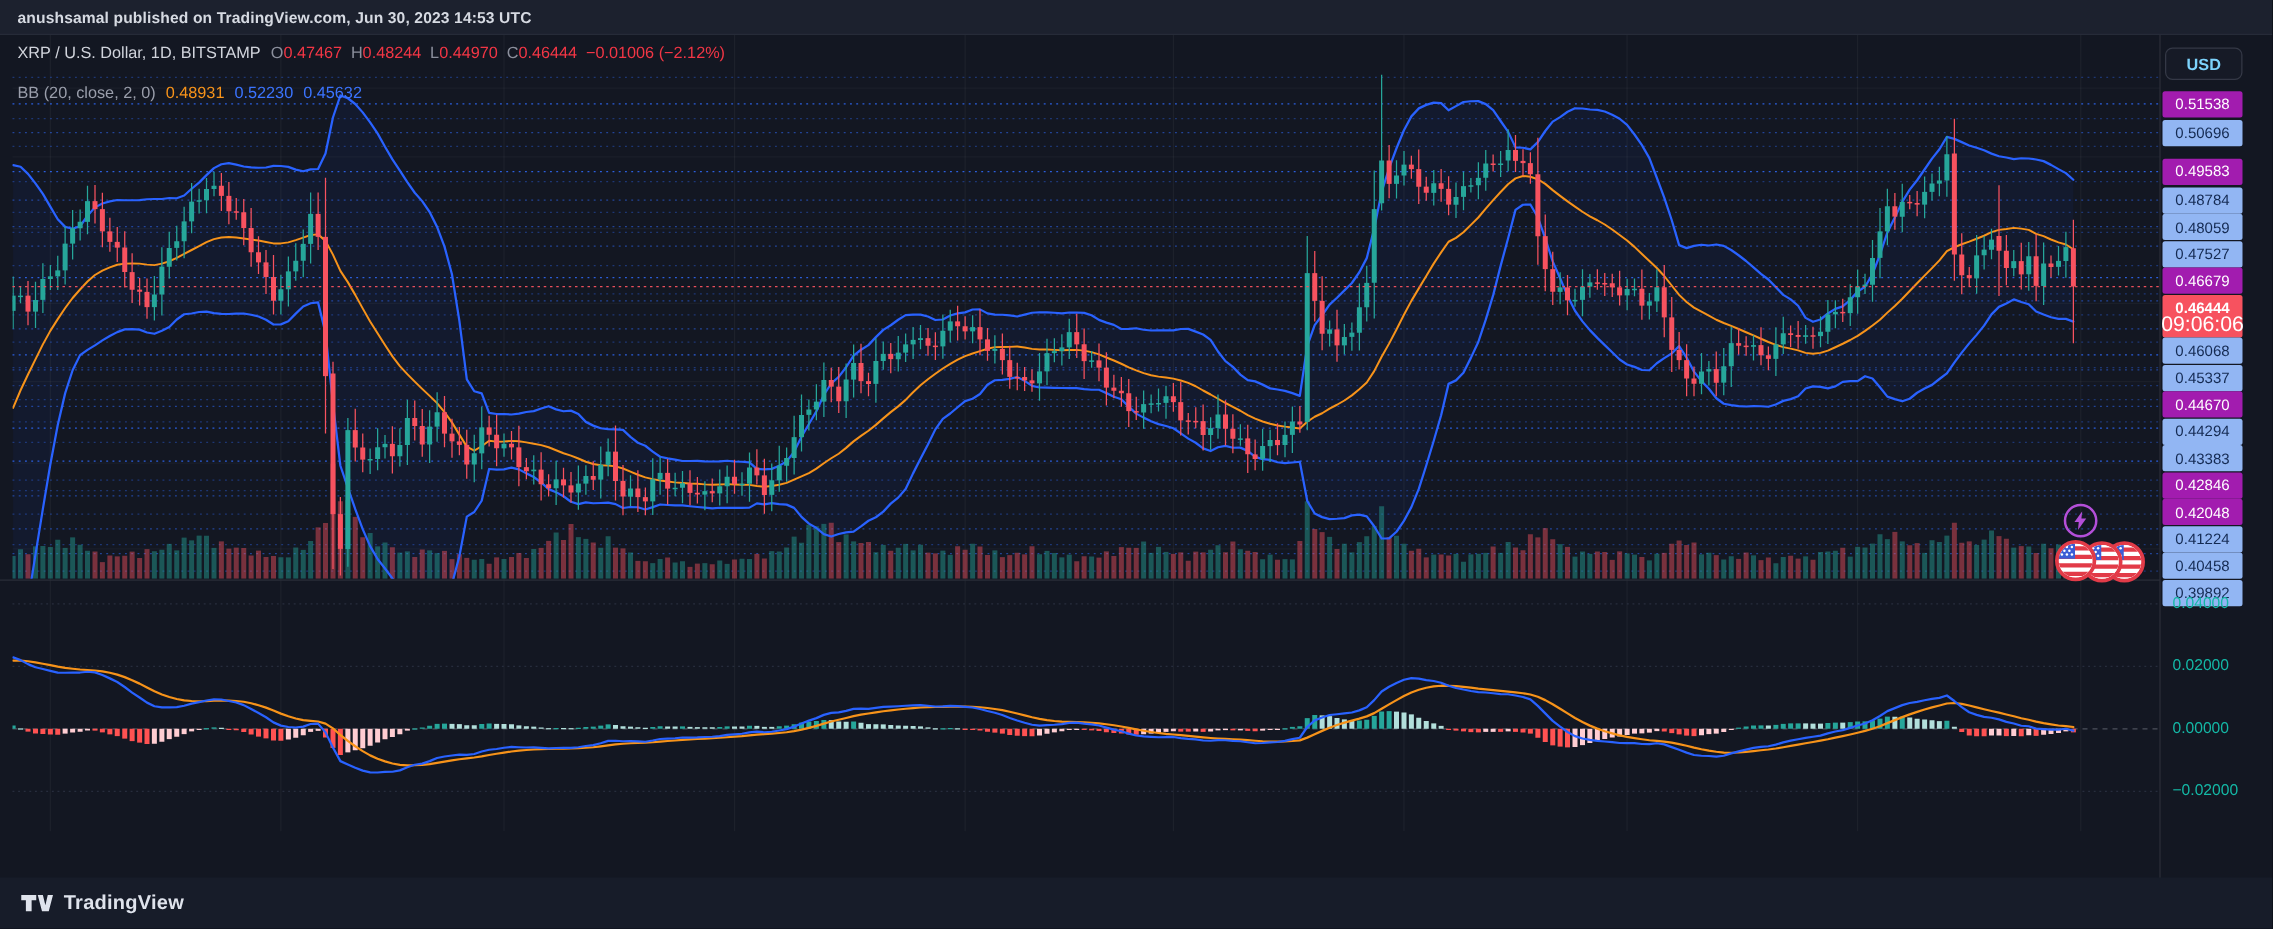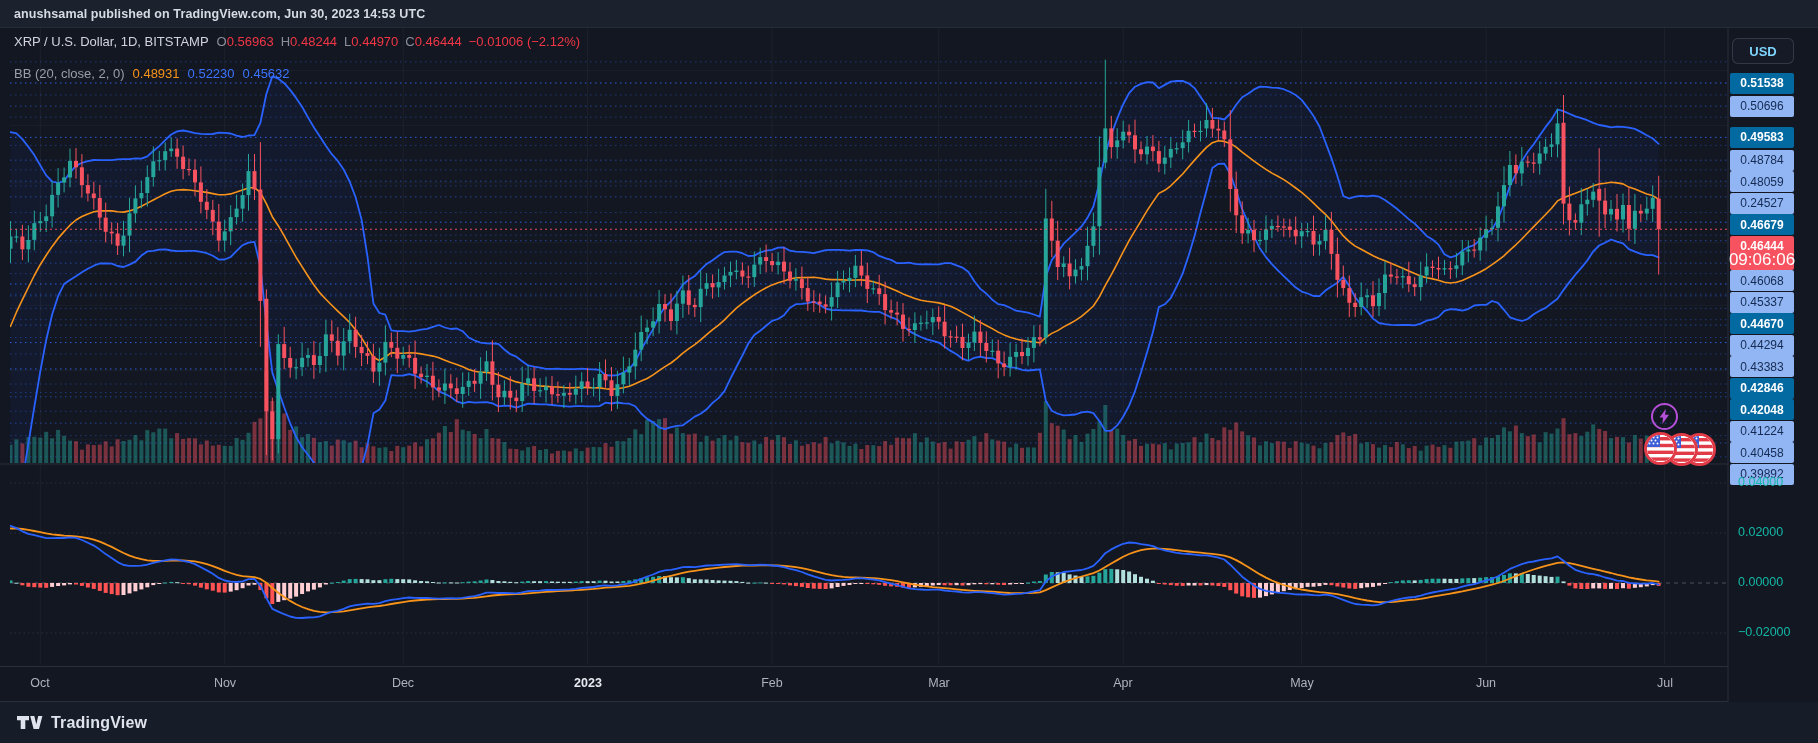--- a/index.html
+++ b/index.html
@@ -15,21 +15,21 @@
   .lg-grey{color:#9a9eab;}
   .lg-red{color:#f23645;}
   .lg-blue{color:#3b74ff;}
   .lg-orange{color:#f7931a;}
   .ohlc{display:flex;gap:7px;}
   .ohlc .k{color:#8b8f9c;}
   #pricescale-labels{left:1729px;top:28px;width:89px;height:638px;}
   .plabel{position:absolute;left:1px;width:64px;height:21px;border-radius:2px;display:flex;align-items:center;
           justify-content:center;font-size:12px;font-variant-numeric:tabular-nums;}
   .plabel.light{background:#92b6f3;color:#142a52;}
-  .plabel.dark{background:#0369a1;color:#ffffff;font-weight:bold;}
+  .plabel.dark{background:#a21caf;color:#ffffff;font-weight:normal;}
   .plabel.red{background:#f7525f;color:#fff;font-weight:bold;height:34px;flex-direction:column;line-height:14px;}
   .plabel.red .cd{font-size:17px;font-weight:normal;}
   #usd-btn{left:1732px;top:38px;width:62px;height:26px;border:1px solid #50556388;border-radius:6px;
            background:#161b27ee;color:#7dd3fc;font-size:13px;font-weight:bold;display:flex;align-items:center;
            justify-content:center;z-index:30;}
   .mlabel{position:absolute;left:9px;color:#14b8a6;font-size:12.5px;font-variant-numeric:tabular-nums;}
   #timeaxis{left:0;top:666px;width:1728px;height:36px;border-top:1px solid #2a2e39;border-bottom:1px solid #2a2e39;}
   .tlabel{position:absolute;top:9px;transform:translateX(-50%);font-size:12.5px;color:#aeb2bc;}
   .tlabel.bold{color:#e8eaf0;font-weight:bold;}
   #footer{left:0;top:702px;width:1818px;height:41px;background:#171c29;display:flex;align-items:center;
@@ -968,21 +968,21 @@
         <rect x="1656.7" y="555.0" width="4" height="2.9" fill="#ff5252"></rect>
       </g>
       <polyline points="10.5,500.5 16.45,500.4 22.4,501.0 28.35,501.9 34.3,503.0 40.25,504.1 46.2,505.3 52.15,506.3 58.1,507.0 64.05000000000001,507.6 70,508.0 75.95,508.4 81.9,509.1 87.85000000000001,510.2 93.8,511.7 99.75,513.7 105.7,516.2 111.65,518.9 117.60000000000001,522.0 123.55,525.0 129.5,527.6 135.45,529.6 141.4,531.2 147.35,532.3 153.3,532.8 159.25,533.0 165.20000000000002,532.9 171.15,532.6 177.1,532.4 183.05,532.5 189,532.8 194.95000000000002,533.4 200.9,534.6 206.85,536.2 212.8,538.1 218.75,540.4 224.70000000000002,542.9 230.65,545.0 236.6,546.8 242.55,548.1 248.5,548.7 254.45000000000002,549.2 260.4,550.9 266.35,554.7 272.3,560.0 278.25,564.7 284.2,569.0 290.15000000000003,572.9 296.1,576.3 302.05,579.0 308,581.1 313.95,582.8 319.90000000000003,583.9 325.85,584.3 331.8,584.2 337.75,583.9 343.7,583.3 349.65000000000003,582.3 355.6,581.3 361.55,580.3 367.5,579.4 373.45,578.7 379.40000000000003,578.0 385.35,577.1 391.3,576.0 397.25,575.0 403.2,574.1 409.15000000000003,573.2 415.1,572.5 421.05,572.0 427,571.6 432.95,571.3 438.90000000000003,571.2 444.85,571.0 450.8,570.9 456.75,570.8 462.7,570.6 468.65000000000003,570.2 474.6,569.8 480.55,569.1 486.5,568.3 492.45,567.5 498.40000000000003,567.0 504.35,566.6 510.3,566.3 516.25,566.1 522.2,565.8 528.15,565.3 534.1,564.8 540.0500000000001,564.4 546,563.9 551.95,563.5 557.9,563.2 563.85,562.9 569.8000000000001,562.6 575.75,562.2 581.7,561.8 587.65,561.3 593.6,560.9 599.5500000000001,560.3 605.5,559.7 611.45,559.3 617.4,558.9 623.35,558.4 629.3000000000001,557.8 635.25,556.9 641.2,555.7 647.15,554.3 653.1,552.7 659.0500000000001,550.9 665,549.2 670.95,547.8 676.9,546.4 682.85,544.9 688.8000000000001,543.7 694.75,542.8 700.7,541.9 706.65,541.0 712.6,540.3 718.5500000000001,539.6 724.5,539.0 730.45,538.5 736.4,538.0 742.35,537.7 748.3000000000001,537.6 754.25,537.5 760.2,537.4 766.15,537.3 772.1,537.3 778.0500000000001,537.4 784,537.8 789.95,538.4 795.9,539.2 801.85,540.1 807.8000000000001,541.4 813.75,542.8 819.7,544.3 825.65,545.8 831.6,547.1 837.5500000000001,548.1 843.5,548.8 849.45,549.3 855.4,549.5 861.35,549.6 867.3000000000001,549.9 873.25,550.2 879.2,550.7 885.15,551.4 891.1,552.2 897.0500000000001,553.2 903,554.3 908.95,555.5 914.9,556.6 920.85,557.6 926.8000000000001,558.4 932.75,559.1 938.7,559.6 944.65,560.1 950.6,560.7 956.5500000000001,561.3 962.5,561.9 968.45,562.4 974.4,562.8 980.35,563.1 986.3000000000001,563.4 992.25,563.7 998.2,564.1 1004.15,564.6 1010.1,565.0 1016.0500000000001,565.2 1022,565.2 1027.95,565.1 1033.9,564.8 1039.8500000000001,564.3 1045.8,562.1 1051.75,559.4 1057.7,556.7 1063.65,554.2 1069.6000000000001,552.0 1075.55,550.1 1081.5,548.5 1087.45,546.9 1093.4,545.1 1099.3500000000001,542.5 1105.3,539.0 1111.25,535.5 1117.2,532.1 1123.15,528.8 1129.1000000000001,526.0 1135.05,523.8 1141,522.2 1146.95,521.1 1152.9,520.6 1158.8500000000001,520.6 1164.8,520.9 1170.75,521.5 1176.7,522.1 1182.65,522.9 1188.6000000000001,523.5 1194.55,524.1 1200.5,524.7 1206.45,525.3 1212.4,525.9 1218.3500000000001,526.6 1224.3,527.6 1230.25,529.4 1236.2,532.1 1242.15,535.4 1248.1000000000001,539.0 1254.05,542.7 1260,546.4 1265.95,549.6 1271.9,552.5 1277.8500000000001,554.9 1283.8,557.0 1289.75,558.7 1295.7,560.3 1301.65,561.5 1307.6000000000001,562.5 1313.55,563.4 1319.5,564.2 1325.45,564.7 1331.4,565.3 1337.3500000000001,566.1 1343.3,567.3 1349.25,568.6 1355.2,570.1 1361.15,571.4 1367.1000000000001,572.5 1373.05,573.4 1379,574.1 1384.95,574.2 1390.9,574.0 1396.8500000000001,573.5 1402.8,572.9 1408.75,572.2 1414.7,571.6 1420.65,570.8 1426.6000000000001,569.8 1432.55,568.7 1438.5,567.7 1444.45,566.6 1450.4,565.6 1456.3500000000001,564.5 1462.3,563.4 1468.25,562.1 1474.2,560.9 1480.15,559.6 1486.1000000000001,558.2 1492.05,556.7 1498,555.0 1503.95,553.0 1509.9,550.5 1515.8500000000001,548.1 1521.8,545.7 1527.75,543.5 1533.7,541.5 1539.65,539.6 1545.6000000000001,537.9 1551.55,536.4 1557.5,534.8 1563.45,534.4 1569.4,535.1 1575.3500000000001,536.4 1581.3,537.9 1587.25,539.4 1593.2,540.8 1599.15,542.1 1605.1000000000001,543.6 1611.05,545.0 1617,546.6 1622.95,547.8 1628.9,549.3 1634.8500000000001,550.5 1640.8,551.5 1646.75,552.4 1652.7,552.9 1658.65,553.6 " fill="none" stroke="#f7931a" stroke-width="1.8" stroke-linejoin="round" stroke-linecap="round" clip-path="url(#cpM)"></polyline>
       <polyline points="10.5,497.9 16.45,500.1 22.4,503.3 28.35,505.8 34.3,507.2 40.25,508.7 46.2,510.1 52.15,510.2 58.1,510.0 64.05000000000001,510.0 70,509.4 75.95,509.9 81.9,512.0 87.85000000000001,514.7 93.8,517.6 99.75,521.6 105.7,526.1 111.65,530.0 117.60000000000001,534.1 123.55,537.0 129.5,537.9 135.45,537.9 141.4,537.7 147.35,536.6 153.3,534.9 159.25,533.7 165.20000000000002,532.4 171.15,531.5 177.1,531.6 183.05,532.8 189,534.0 194.95000000000002,536.1 200.9,539.2 206.85,542.4 212.8,545.8 218.75,549.9 224.70000000000002,552.5 230.65,553.6 236.6,554.0 242.55,553.3 248.5,551.2 254.45000000000002,550.9 260.4,557.9 266.35,570.0 272.3,580.9 278.25,583.6 284.2,586.2 290.15000000000003,588.5 296.1,589.9 302.05,590.0 308,589.5 313.95,589.4 319.90000000000003,588.3 325.85,585.8 331.8,583.8 337.75,582.9 343.7,580.9 349.65000000000003,578.4 355.6,577.2 361.55,576.4 367.5,575.7 373.45,575.9 379.40000000000003,575.2 385.35,573.2 391.3,571.8 397.25,571.2 403.2,570.2 409.15000000000003,569.5 415.1,569.8 421.05,570.0 427,569.9 432.95,570.3 438.90000000000003,570.7 444.85,570.4 450.8,570.2 456.75,570.3 462.7,569.8 468.65000000000003,568.8 474.6,568.1 480.55,566.6 486.5,564.7 492.45,564.6 498.40000000000003,565.0 504.35,564.9 510.3,565.1 516.25,565.4 522.2,564.4 528.15,563.2 534.1,562.9 540.0500000000001,562.6 546,562.0 551.95,562.0 557.9,561.9 563.85,561.6 569.8000000000001,561.4 575.75,560.9 581.7,559.9 587.65,559.5 593.6,559.0 599.5500000000001,557.9 605.5,557.3 611.45,557.8 617.4,557.4 623.35,556.4 629.3000000000001,555.3 635.25,553.3 641.2,550.8 647.15,548.5 653.1,546.5 659.0500000000001,543.9 665,542.3 670.95,541.9 676.9,540.7 682.85,539.1 688.8000000000001,538.9 694.75,539.1 700.7,538.3 706.65,537.5 712.6,537.3 718.5500000000001,537.0 724.5,536.6 730.45,536.3 736.4,536.1 742.35,536.6 748.3000000000001,537.2 754.25,537.1 760.2,536.7 766.15,536.9 772.1,537.5 778.0500000000001,538.0 784,539.2 789.95,540.8 795.9,542.2 801.85,544.0 807.8000000000001,546.4 813.75,548.4 819.7,550.2 825.65,551.8 831.6,552.5 837.5500000000001,552.1 843.5,551.8 849.45,551.3 855.4,550.3 861.35,550.1 867.3000000000001,550.9 873.25,551.5 879.2,552.4 885.15,554.1 891.1,555.7 897.0500000000001,557.0 903,558.9 908.95,560.4 914.9,561.1 920.85,561.5 926.8000000000001,561.8 932.75,561.6 938.7,561.6 944.65,562.5 950.6,563.1 956.5500000000001,563.5 962.5,564.4 968.45,564.6 974.4,564.1 980.35,564.2 986.3000000000001,564.7 992.25,565.0 998.2,565.8 1004.15,566.6 1010.1,566.4 1016.0500000000001,565.9 1022,565.6 1027.95,564.7 1033.9,563.3 1039.8500000000001,562.2 1045.8,553.6 1051.75,548.3 1057.7,546.0 1063.65,544.0 1069.6000000000001,543.4 1075.55,542.7 1081.5,542.0 1087.45,540.3 1093.4,537.8 1099.3500000000001,532.1 1105.3,525.2 1111.25,521.4 1117.2,518.4 1123.15,515.8 1129.1000000000001,514.5 1135.05,514.9 1141,516.1 1146.95,516.8 1152.9,518.2 1158.8500000000001,520.6 1164.8,522.4 1170.75,523.6 1176.7,524.8 1182.65,525.7 1188.6000000000001,526.0 1194.55,526.6 1200.5,527.3 1206.45,527.4 1212.4,528.4 1218.3500000000001,529.6 1224.3,531.5 1230.25,536.7 1236.2,542.7 1242.15,548.7 1248.1000000000001,553.3 1254.05,557.6 1260,560.9 1265.95,562.8 1271.9,563.9 1277.8500000000001,564.7 1283.8,565.2 1289.75,565.7 1295.7,566.4 1301.65,566.5 1307.6000000000001,566.5 1313.55,567.2 1319.5,567.3 1325.45,566.6 1331.4,567.5 1337.3500000000001,569.7 1343.3,571.8 1349.25,574.1 1355.2,576.0 1361.15,576.6 1367.1000000000001,576.8 1373.05,577.3 1379,576.6 1384.95,574.7 1390.9,573.1 1396.8500000000001,571.7 1402.8,570.3 1408.75,569.5 1414.7,569.0 1420.65,567.7 1426.6000000000001,565.9 1432.55,564.5 1438.5,563.4 1444.45,562.3 1450.4,561.4 1456.3500000000001,560.5 1462.3,558.7 1468.25,557.2 1474.2,556.1 1480.15,554.3 1486.1000000000001,552.4 1492.05,550.8 1498,548.2 1503.95,544.8 1509.9,540.9 1515.8500000000001,538.5 1521.8,536.1 1527.75,534.4 1533.7,533.5 1539.65,532.2 1545.6000000000001,531.1 1551.55,530.3 1557.5,528.4 1563.45,532.8 1569.4,537.7 1575.3500000000001,541.8 1581.3,543.9 1587.25,545.5 1593.2,546.2 1599.15,547.5 1605.1000000000001,549.5 1611.05,550.8 1617,552.6 1622.95,553.0 1628.9,554.9 1634.8500000000001,555.3 1640.8,555.7 1646.75,555.7 1652.7,555.0 1658.65,556.5 " fill="none" stroke="#2962ff" stroke-width="1.8" stroke-linejoin="round" stroke-linecap="round" clip-path="url(#cpM)"></polyline>
     </svg>
 
   <div id="legendbox" class="abs">
     <div class="legendrow">
       <span>XRP / U.S. Dollar, 1D, BITSTAMP</span>
       <span class="ohlc">
-        <span><span class="k">O</span><span class="lg-red">0.56963</span></span>
+        <span><span class="k">O</span><span class="lg-red">0.47467</span></span>
         <span><span class="k">H</span><span class="lg-red">0.48244</span></span>
         <span><span class="k">L</span><span class="lg-red">0.44970</span></span>
         <span><span class="k">C</span><span class="lg-red">0.46444</span></span>
         <span class="lg-red">−0.01006 (−2.12%)</span>
       </span>
     </div>
     <div class="legendrow">
       <span class="lg-grey">BB (20, close, 2, 0)</span>
       <span class="lg-orange">0.48931</span>
       <span class="lg-blue">0.52230</span>
@@ -990,21 +990,21 @@
     </div>
   </div>
 
 
   <div id="pricescale-labels" class="abs">
       <div class="plabel dark" style="top:44.5px">0.51538</div>
       <div class="plabel light" style="top:67.6px">0.50696</div>
       <div class="plabel dark" style="top:98.8px">0.49583</div>
       <div class="plabel light" style="top:121.7px">0.48784</div>
       <div class="plabel light" style="top:143.2px">0.48059</div>
-      <div class="plabel light" style="top:164.7px">0.24527</div>
+      <div class="plabel light" style="top:164.7px">0.47527</div>
       <div class="plabel dark" style="top:186.2px">0.46679</div>
       <div class="plabel red" style="top:207.7px">
         <span>0.46444</span>
         <span class="cd">09:06:06</span>
       </div>
       <div class="plabel light" style="top:242.2px">0.46068</div>
       <div class="plabel light" style="top:263.7px">0.45337</div>
       <div class="plabel dark" style="top:285.2px">0.44670</div>
       <div class="plabel light" style="top:306.7px">0.44294</div>
       <div class="plabel light" style="top:328.2px">0.43383</div>
@@ -1015,32 +1015,20 @@
       <div class="plabel light" style="top:435.7px">0.39892</div>
     </div>
   <div id="usd-btn" class="abs">USD</div>
   <div id="macdscale-labels" class="abs" style="left:1729px;top:28px;width:89px;height:674px;">
       <div class="mlabel" style="top:447px">0.04000</div>
       <div class="mlabel" style="top:497px">0.02000</div>
       <div class="mlabel" style="top:547px">0.00000</div>
       <div class="mlabel" style="top:597px">−0.02000</div>
     </div>
 
-  <div id="timeaxis" class="abs">
-      <div class="tlabel" style="left:40px">Oct</div>
-      <div class="tlabel" style="left:225px">Nov</div>
-      <div class="tlabel" style="left:403px">Dec</div>
-      <div class="tlabel bold" style="left:588px">2023</div>
-      <div class="tlabel" style="left:772px">Feb</div>
-      <div class="tlabel" style="left:939px">Mar</div>
-      <div class="tlabel" style="left:1123px">Apr</div>
-      <div class="tlabel" style="left:1302px">May</div>
-      <div class="tlabel" style="left:1486px">Jun</div>
-      <div class="tlabel" style="left:1665px">Jul</div>
-    </div>
 
   <div id="bolt-icon" class="abs">
     <svg width="13" height="15" viewBox="0 0 12 14">
         <path d="M7.2 0 1.4 8h3.2L4 14l6.2-8.6H6.6L7.2 0z" fill="#b44fd8"></path>
       </svg>
   </div>
   <div class="flagc abs" style="left:1683px;top:433px;">
       <svg width="27" height="27" viewBox="0 0 27 27">
     <rect width="27" height="27" fill="#fff"></rect>
     <g fill="#e23b48">

